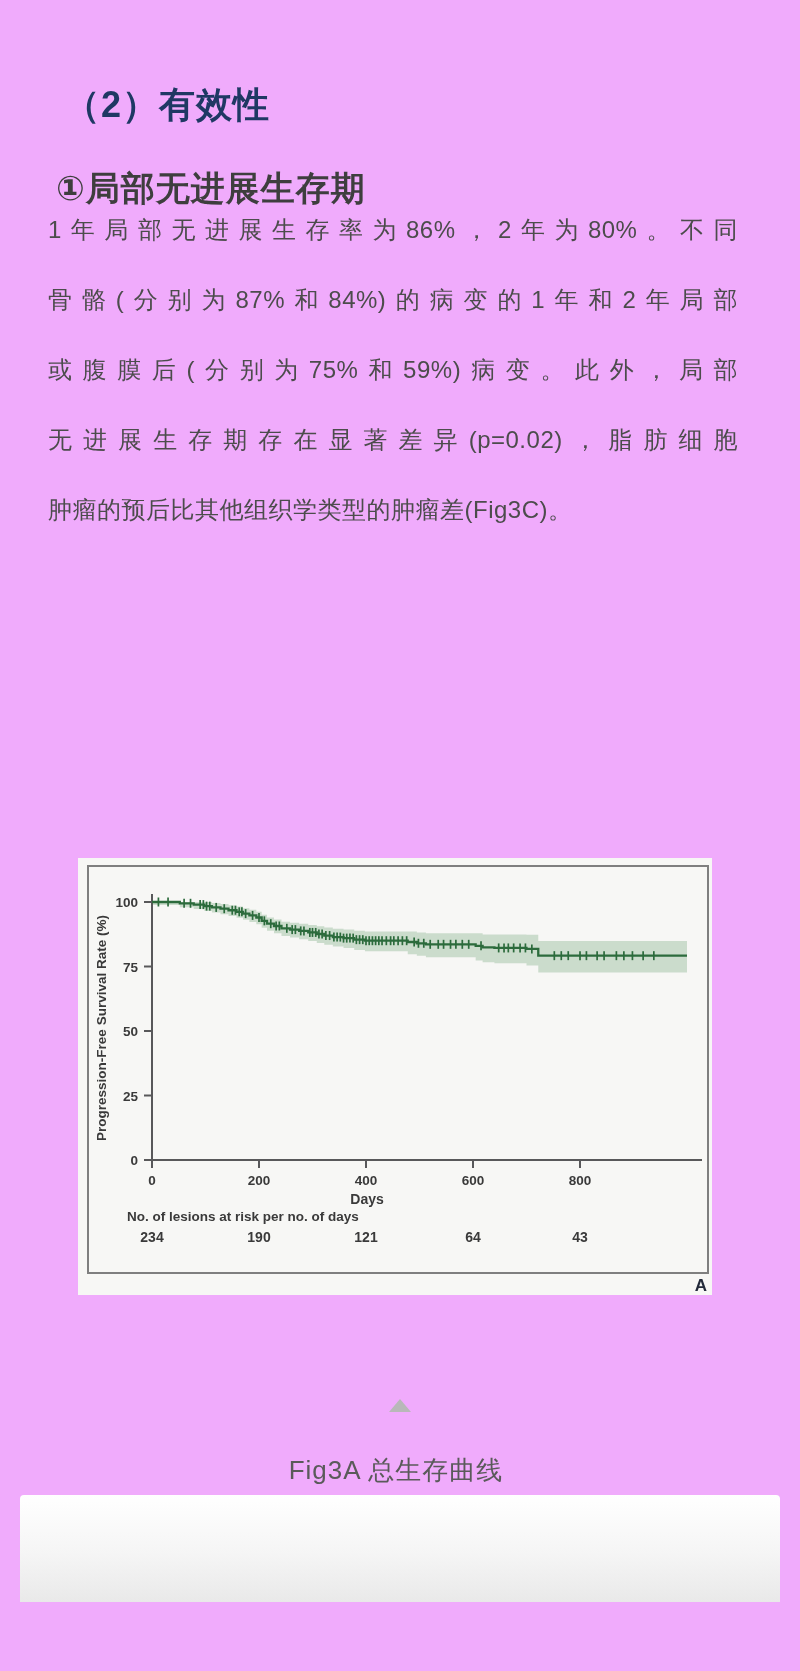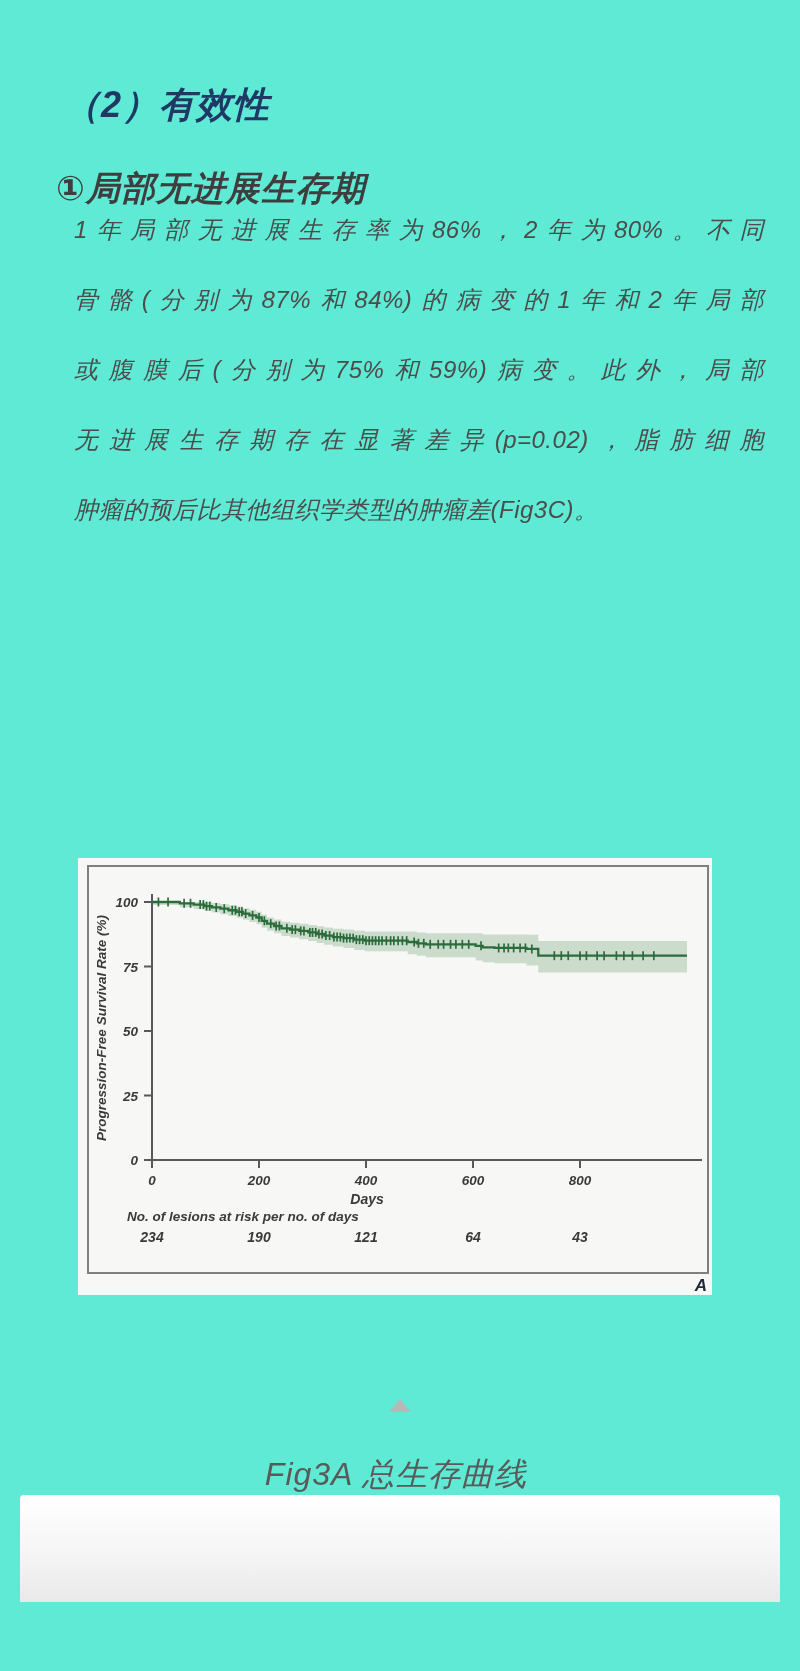--- a/index.html
+++ b/index.html
@@ -1,40 +1,40 @@
 <!DOCTYPE html>
 <html><head>
 <meta charset="utf-8">
 <style>
   html,body{margin:0;padding:0;background:#ffffff;}
   body{width:800px;height:1671px;overflow:hidden;
        font-family:"Liberation Sans","DejaVu Sans",sans-serif;}
-  .page{position:relative;width:800px;height:1671px;background:#5eead4;font-style:italic;}
+  .page{position:relative;width:800px;height:1671px;background:#f0abfc;}
 
   .section-title{position:absolute;left:64px;top:60px;font-size:36px;line-height:1.15;
        font-weight:bold;color:#1f3864;letter-spacing:1px;}
   .subsection-title{position:absolute;left:56px;top:140px;font-size:34px;line-height:1.2;
        font-weight:bold;color:#3e3e3e;letter-spacing:1px;}
 
-  .para{position:absolute;left:74px;top:195px;width:690px;color:#4c4c4c;
+  .para{position:absolute;left:48px;top:195px;width:690px;color:#4c4c4c;
         font-size:24px;line-height:70px;letter-spacing:0.5px;}
   .para .pline{text-align:justify;text-align-last:justify;white-space:nowrap;}
   .para .pline:last-child{text-align-last:left;}
 
   .fig-panel{position:absolute;left:78px;top:858px;width:634px;height:437px;
         background:#f7f7f5;}
   .fig-panel svg{display:block;}
   svg text{font-family:"Liberation Sans","DejaVu Sans",sans-serif;}
 
   .collapse-arrow{position:absolute;left:389px;top:1399px;width:0;height:0;cursor:pointer;
         border-left:11px solid transparent;border-right:11px solid transparent;
         border-bottom:13px solid #b8b8b8;}
 
   .caption{position:absolute;left:0;top:1453px;width:792px;text-align:center;
-        font-size:32px;color:#5a5a5a;letter-spacing:1px;}
+        font-size:26px;color:#5a5a5a;letter-spacing:1px;}
 
   .next-card{position:absolute;left:20px;top:1495px;width:760px;height:107px;
         border-radius:4px 4px 0 0;cursor:pointer;
         background:linear-gradient(180deg,#ffffff 0%,#f5f5f5 55%,#e9e9e9 100%);}
 </style>
 </head>
 <body>
 
 <div class="page">
 

